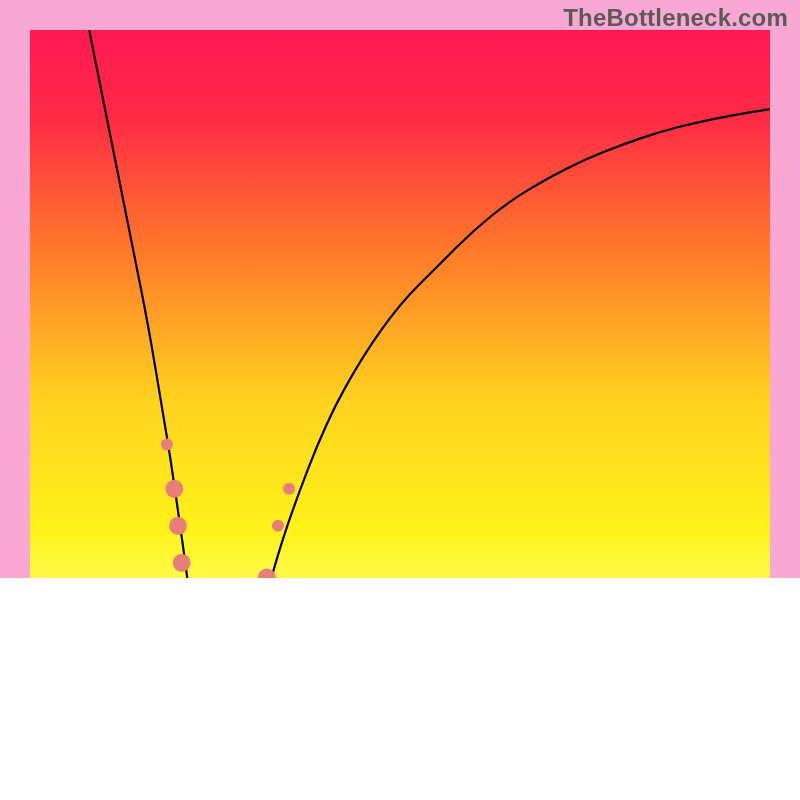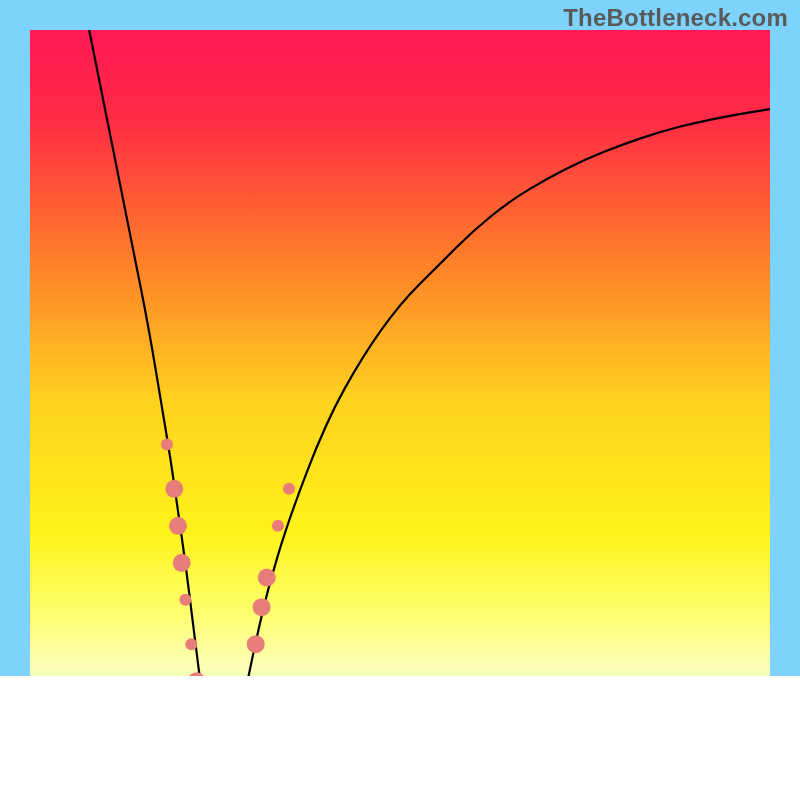--- a/index.html
+++ b/index.html
@@ -3,22 +3,22 @@
 <meta charset="utf-8">
 <style>
   body {
     margin: 0;
     padding: 0;
     background: #fff;
   }
   .chart-container {
     position: relative;
     width: 800px;
-    height: 676px;
-    background: #7dd3fc;
+    height: 578px;
+    background: #f9a8d4;
   }
   .plot-area {
     position: absolute;
     left: 30px;
     top: 30px;
     width: 740px;
     height: 740px;
   }
   .watermark {
     position: absolute;

